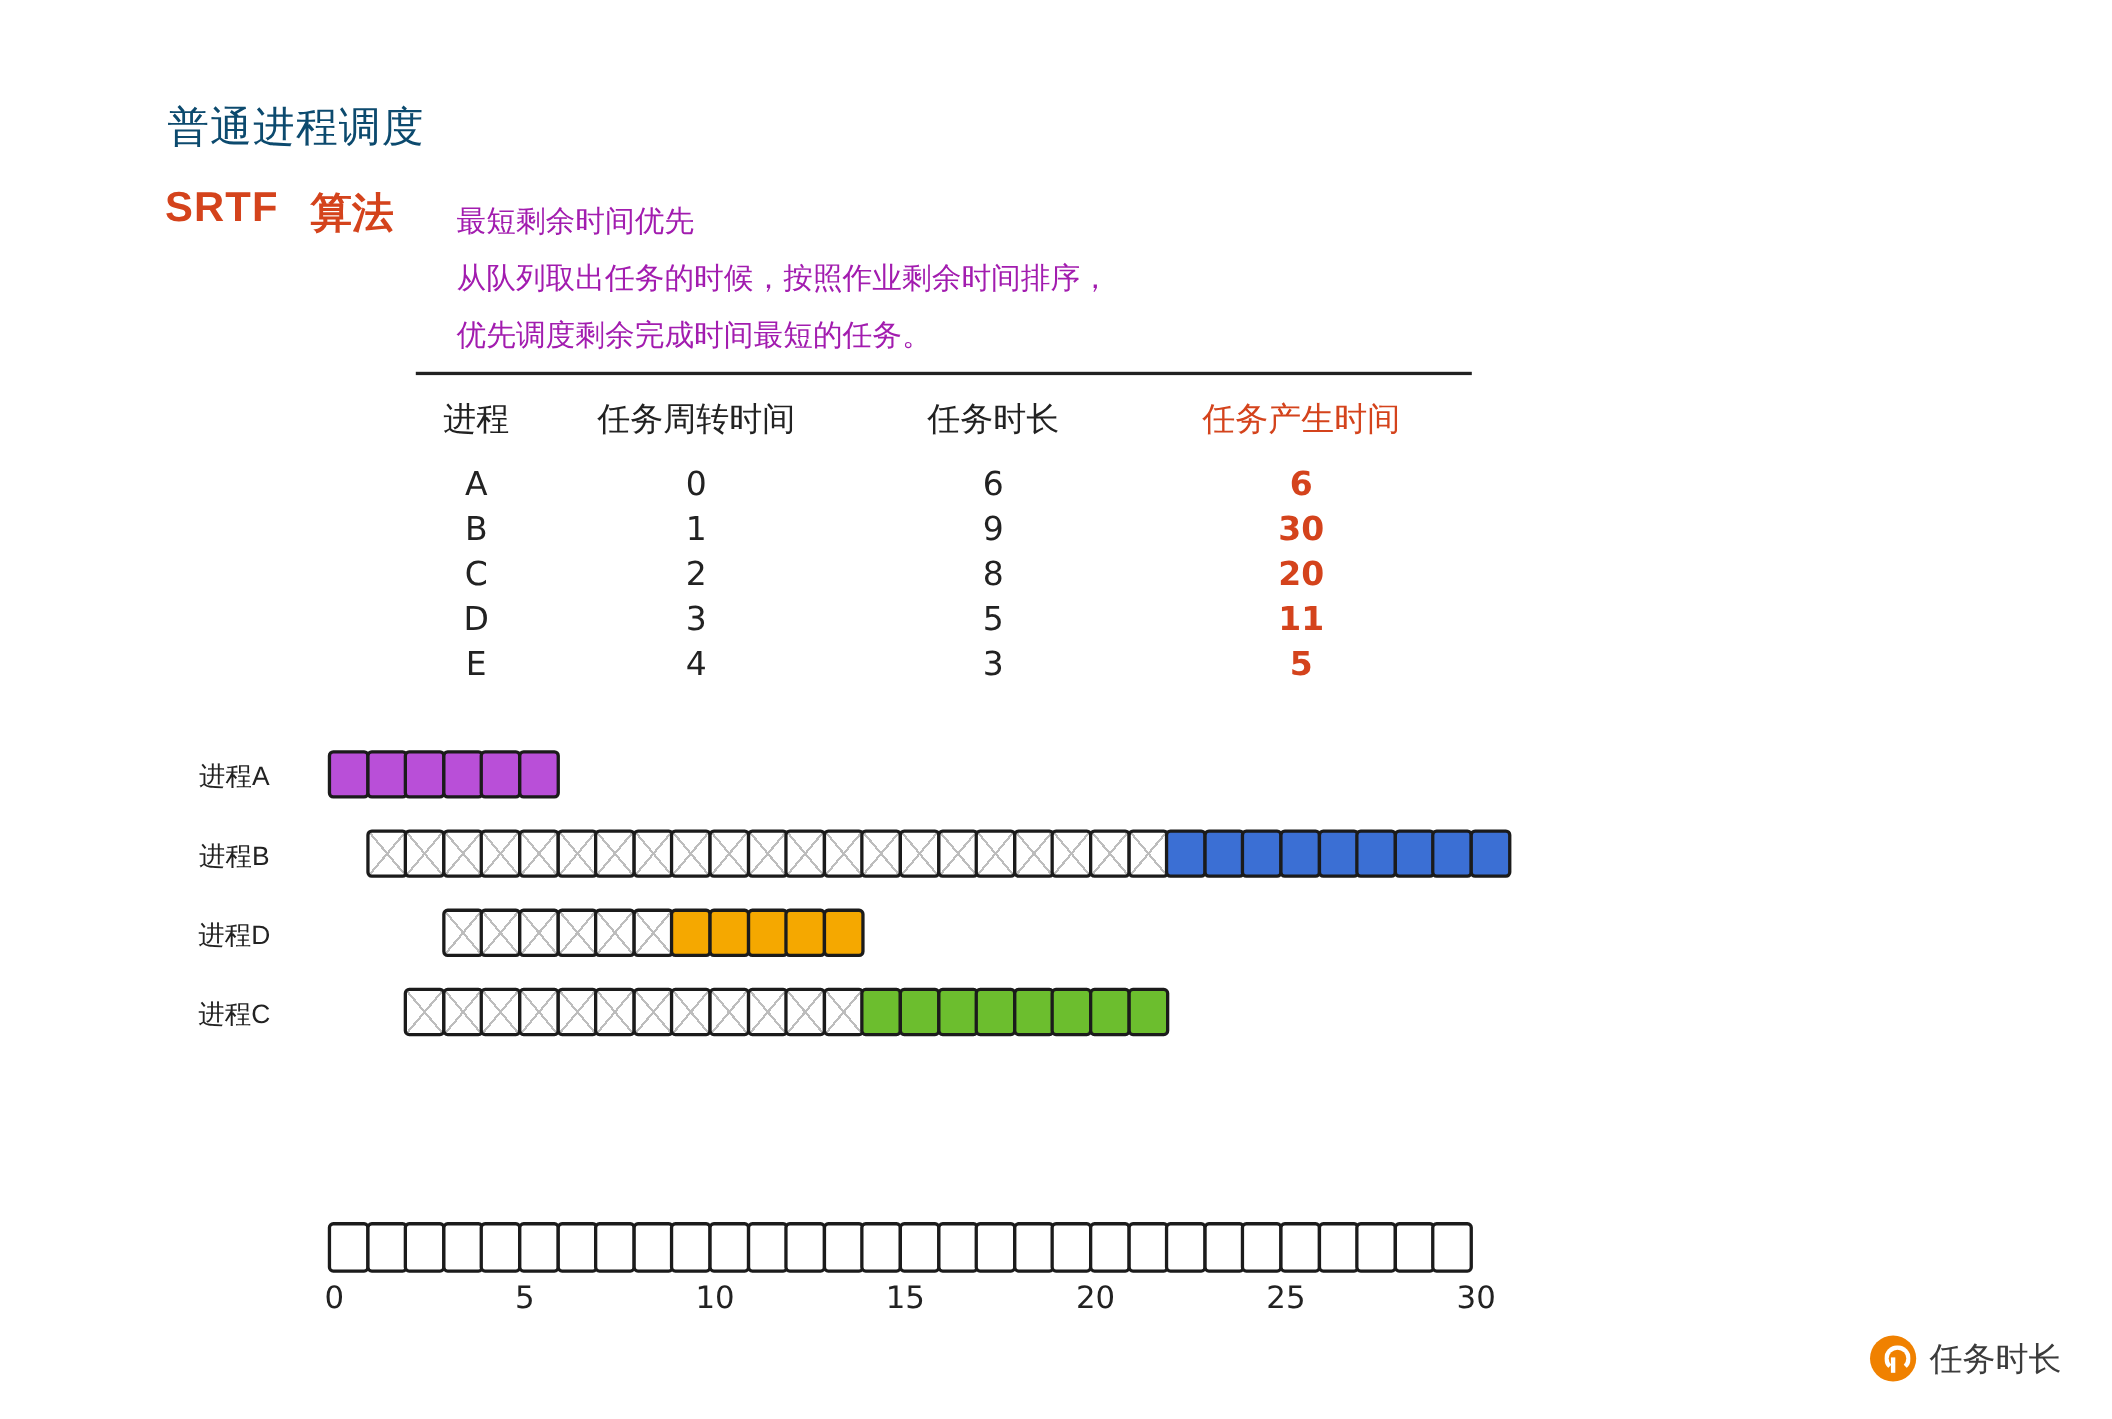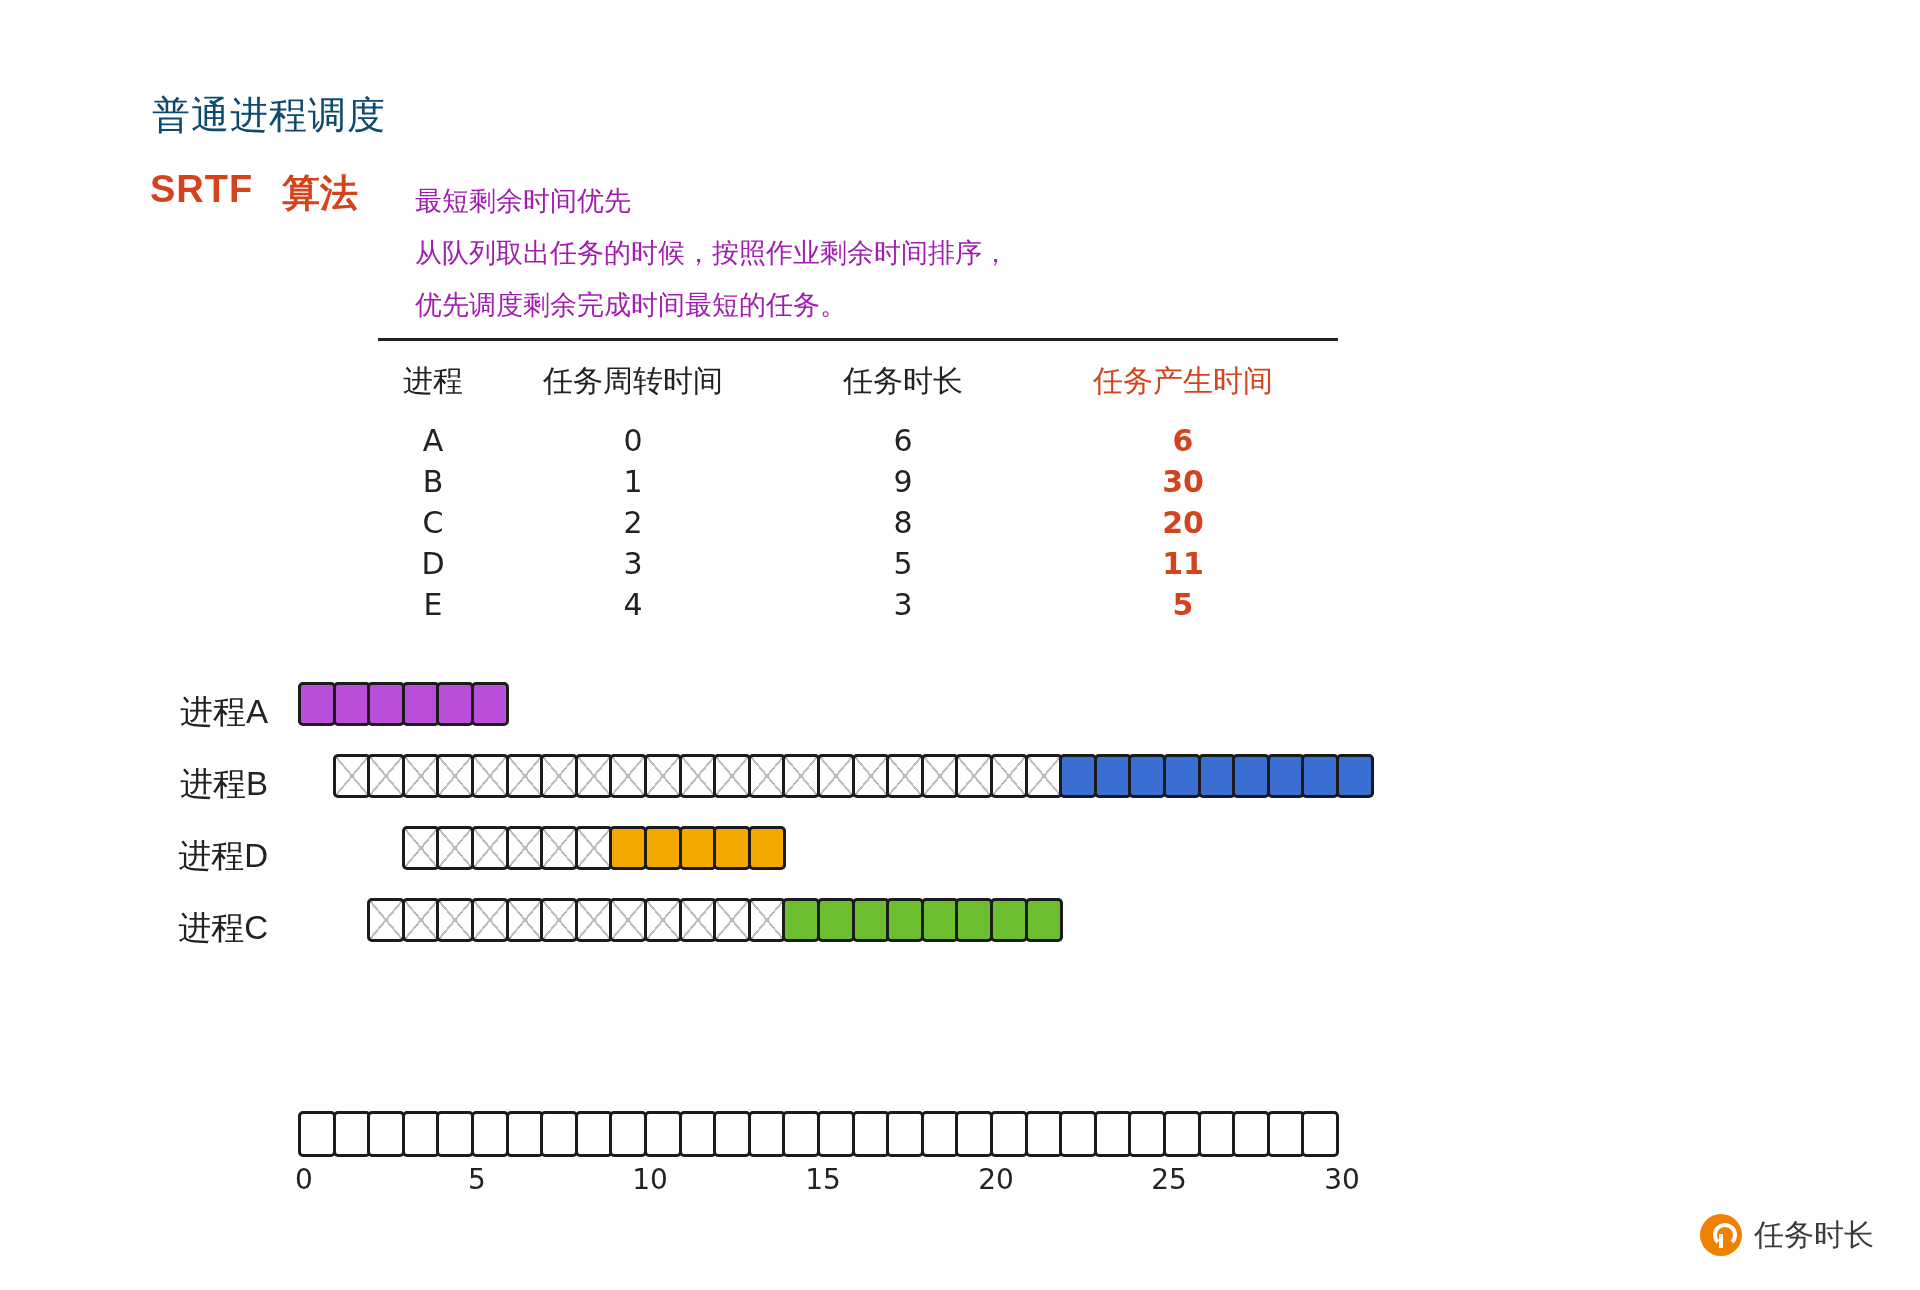--- a/index.html
+++ b/index.html
@@ -102,23 +102,23 @@
   }
   .gantt-row {
     position: relative;
     height: 72px;
   }
   .row-label {
     position: absolute;
     left: 158px;
     top: 14px;
     width: 110px;
-    font-size: 33px;
-    color: #222222;
-    text-align: right;
+    font-size: 24px;
+    color: #222222;
+    text-align: center;
   }
   .cells {
     position: absolute;
     top: 6px;
     height: 48px;
   }
   .cell {
     position: absolute;
     width: 38px;
     height: 44px;

